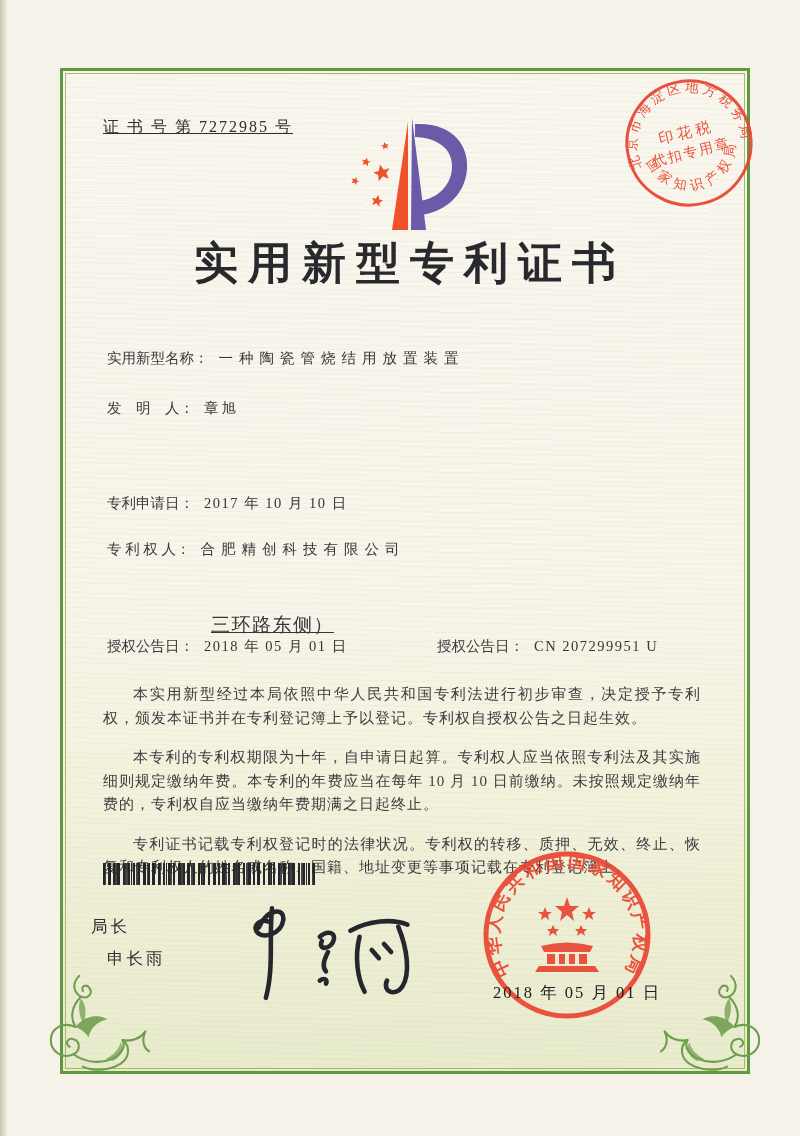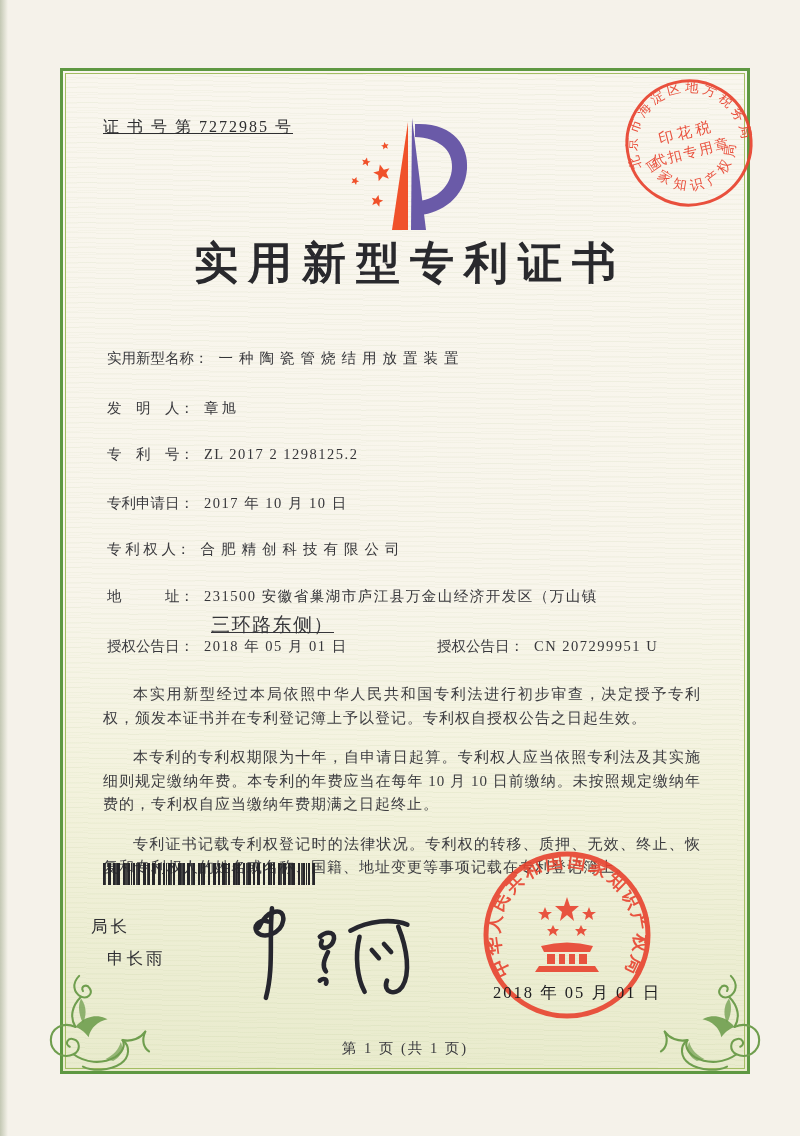--- a/index.html
+++ b/index.html
@@ -118,31 +118,25 @@
     </svg>
 
     <div class="abs doc-title">实用新型专利证书</div>
 
     <div class="abs row" style="top:278px">
       <span class="lab">实用新型名称：</span><span class="val v-wide">一种陶瓷管烧结用放置装置</span>
     </div>
     <div class="abs row" style="top:328px">
       <span class="lab">发　明　人：</span><span class="val v-mid">章旭</span>
     </div>
-    <div class="abs row" style="top:374px">
-      <span class="lab">专　利　号：</span><span class="val v-norm">ZL 2017 2 1298125.2</span>
-    </div>
     <div class="abs row" style="top:423px">
       <span class="lab">专利申请日：</span><span class="val v-norm">2017 年 10 月 10 日</span>
     </div>
     <div class="abs row" style="top:469px">
       <span class="lab">专 利 权 人：</span><span class="val v-wide">合肥精创科技有限公司</span>
-    </div>
-    <div class="abs row" style="top:516px">
-      <span class="lab">地　　　址：</span><span class="val v-norm">231500 安徽省巢湖市庐江县万金山经济开发区（万山镇</span>
     </div>
     <div class="abs addr2" style="top:541px">三环路东侧）</div>
     <div class="abs row" style="top:566px">
       <span class="lab">授权公告日：</span><span class="val v-norm">2018 年 05 月 01 日</span>
       <span class="grant-no">
         <span class="lab">授权公告日：</span><span class="val v-norm">CN 207299951 U</span>
       </span>
     </div>
 
     <div class="abs paras">
@@ -189,21 +183,20 @@
         <path d="M60 97 Q86 90 112 97 L109 103 L63 103 Z"></path>
         <rect x="66" y="105" width="8" height="10"></rect>
         <rect x="78" y="105" width="6" height="10"></rect>
         <rect x="88" y="105" width="6" height="10"></rect>
         <rect x="98" y="105" width="8" height="10"></rect>
         <path d="M58 117 L114 117 L118 123 L54 123 Z"></path>
       </g>
     </svg>
     <div class="abs seal-date">2018 年 05 月 01 日</div>
 
-    <div class="abs page-footer">第 1 页 (共 1 页)</div>
 
     <svg class="abs flourish fl-left" viewBox="0 0 110 108">
       <g fill="none" stroke="#6f9e4e" stroke-width="2.2" stroke-linecap="round" stroke-linejoin="round">
         <path d="M34 2 C26 10 28 20 36 24 C43 27 49 21 45 15 C42 10 35 13 38 18"></path>
         <path d="M36 24 C26 34 24 46 30 56"></path>
         <path d="M30 56 C16 50 4 58 4 70 C4 83 17 90 28 85 C36 81 35 71 28 69 C22 67 18 74 24 77"></path>
         <path d="M28 85 C40 94 58 96 72 88 C80 83 83 76 80 70"></path>
         <path d="M80 70 C88 76 88 88 78 95 C66 103 48 103 38 98"></path>
         <path d="M80 70 C90 72 99 68 104 61"></path>
         <path d="M104 61 C100 70 102 78 108 82"></path>

